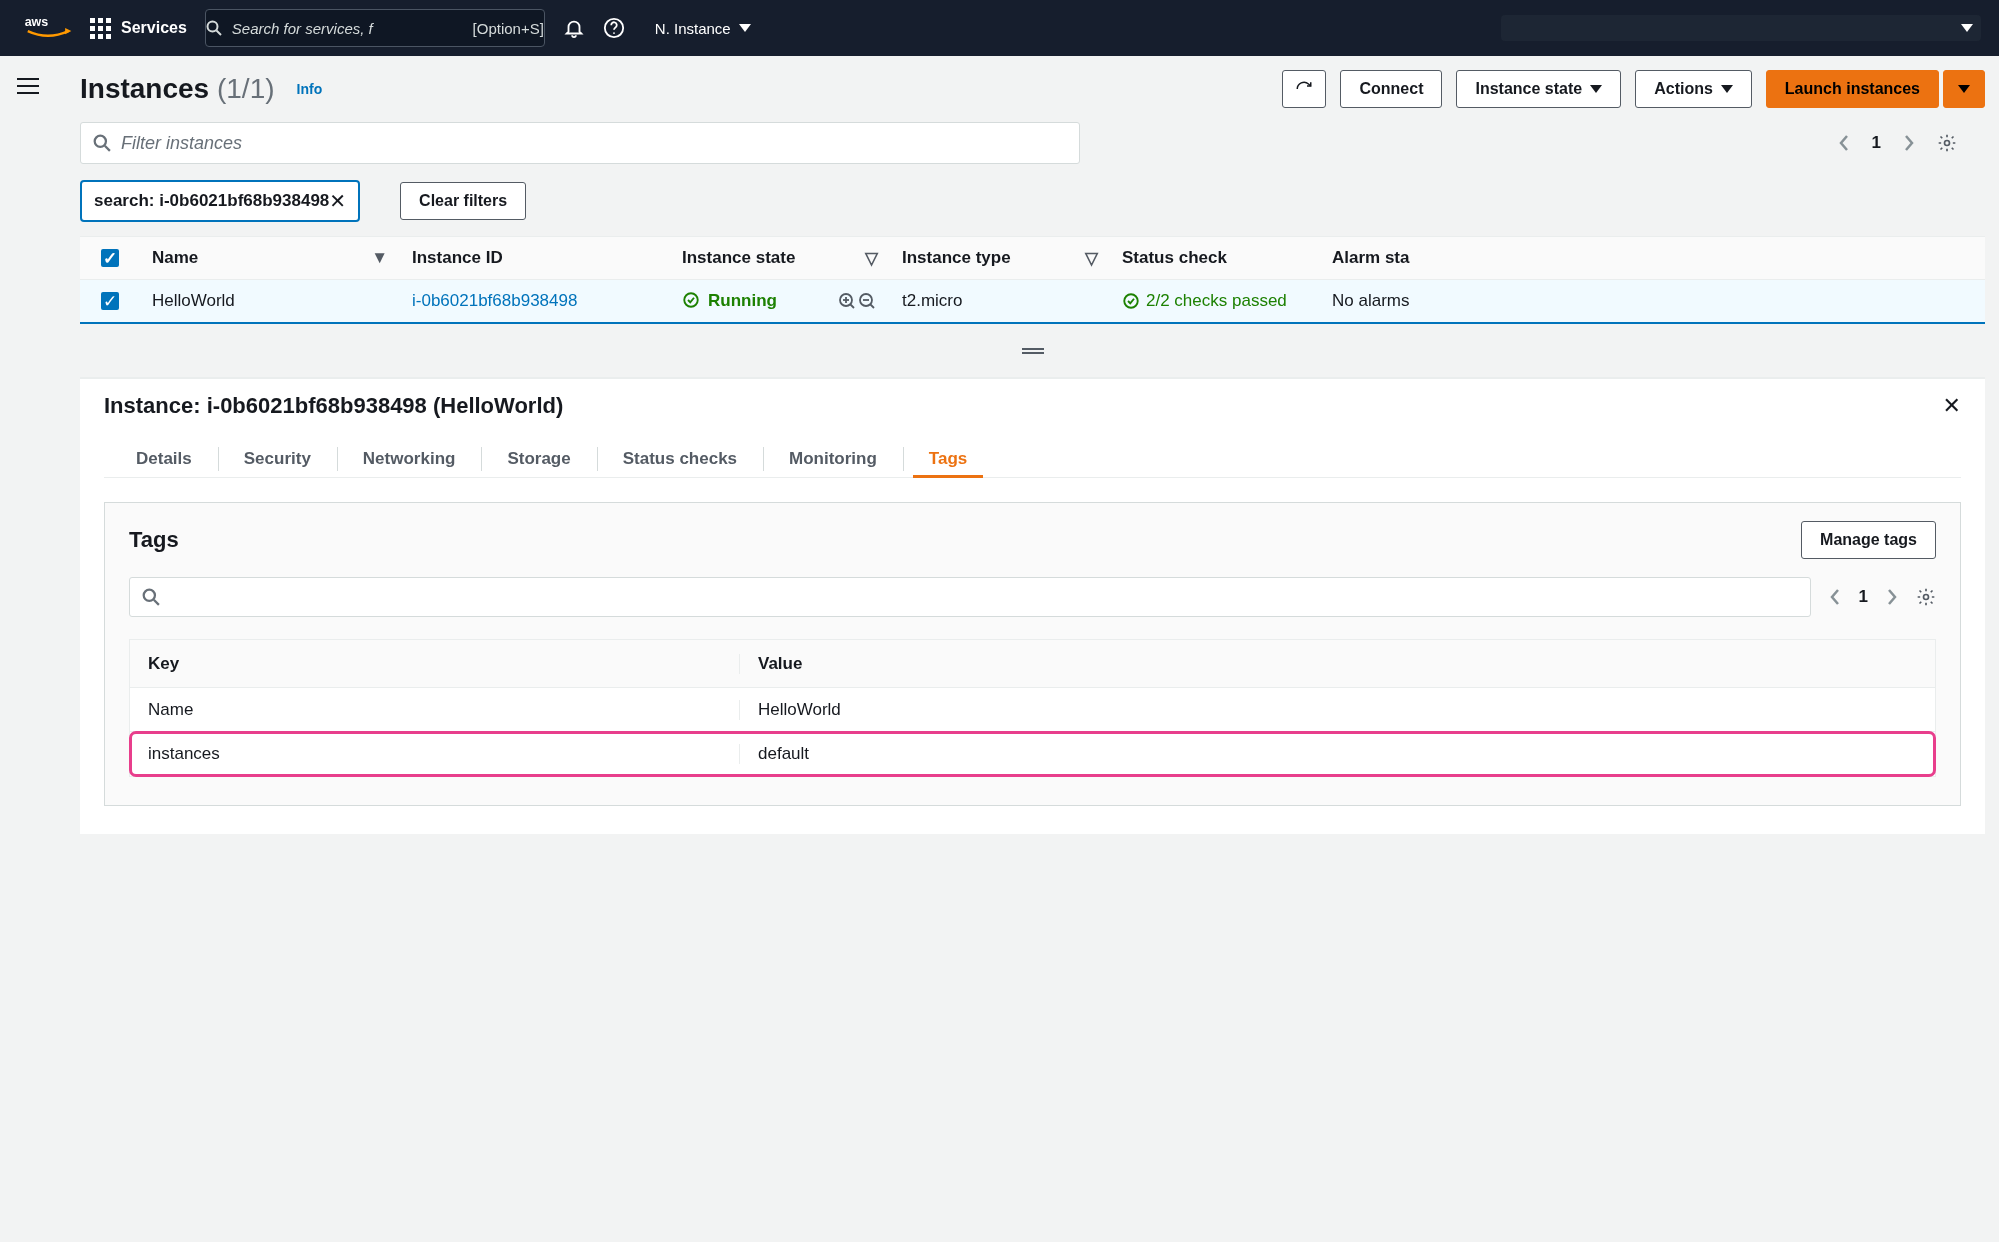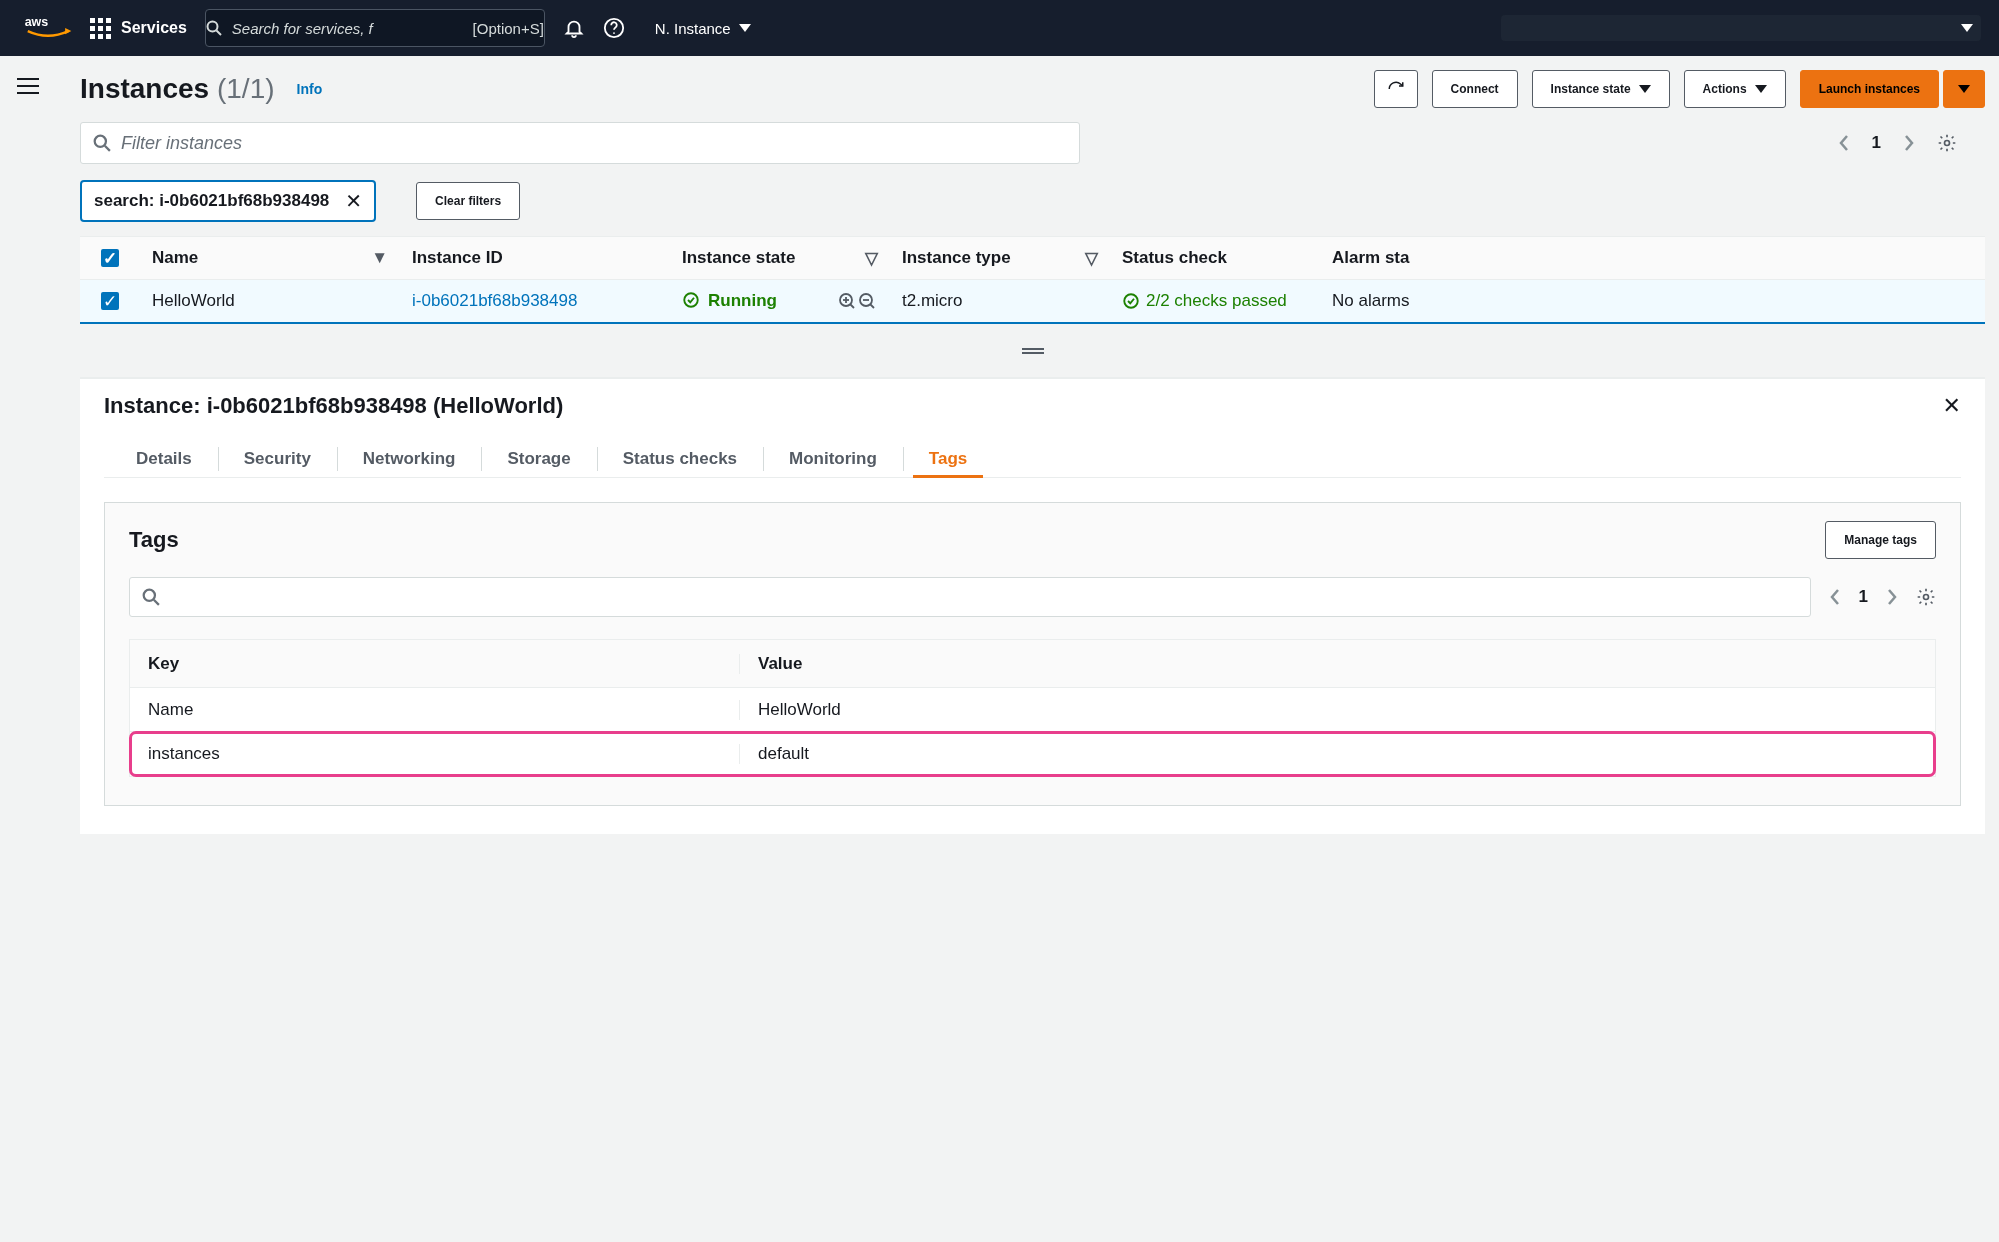--- a/index.html
+++ b/index.html
@@ -67,21 +67,21 @@
   .page-title{font-size:28px;font-weight:700;}
   .page-count{font-weight:400;color:#687078;}
   .info-link{color:var(--aws-blue);font-size:14px;font-weight:600;margin-left:8px;cursor:pointer;}
   .spacer{flex:1;}
   .btn{
     height:38px;
     background:#fff;
     border:1px solid #545b64;
     border-radius:3px;
     padding:0 18px;
-    font-size:12px;
+    font-size:16px;
     font-weight:700;
     color:#16191f;
     display:inline-flex;
     align-items:center;
     gap:8px;
     cursor:pointer;
   }
   .btn.icon-only{padding:0 12px;}
   .btn-primary{background:var(--aws-orange);border-color:var(--aws-orange);color:#000000;}
   .btn-group{display:flex;gap:4px;}
@@ -114,21 +114,20 @@
   .chip{
     border:2px solid var(--token-border);
     border-radius:4px;
     height:42px;
     background:#fff;
     display:inline-flex;
     align-items:center;
     padding:0 12px;
     font-size:17px;
     font-weight:600;
-    gap:16px;
   }
   .chip .x{font-weight:400;cursor:pointer;font-size:20px;line-height:1;}
 
   
   .data-table{margin-top:14px;}
   .thead,.trow{display:flex;align-items:center;}
   .thead{height:44px;background:#fafafa;border-top:1px solid #eaeded;border-bottom:1px solid #eaeded;font-weight:700;font-size:17px;}
   .th,.td{padding:0 12px;display:flex;align-items:center;}
   .col-check{flex:0 0 60px;justify-content:center;}
   .col-name{flex:0 0 260px;}

